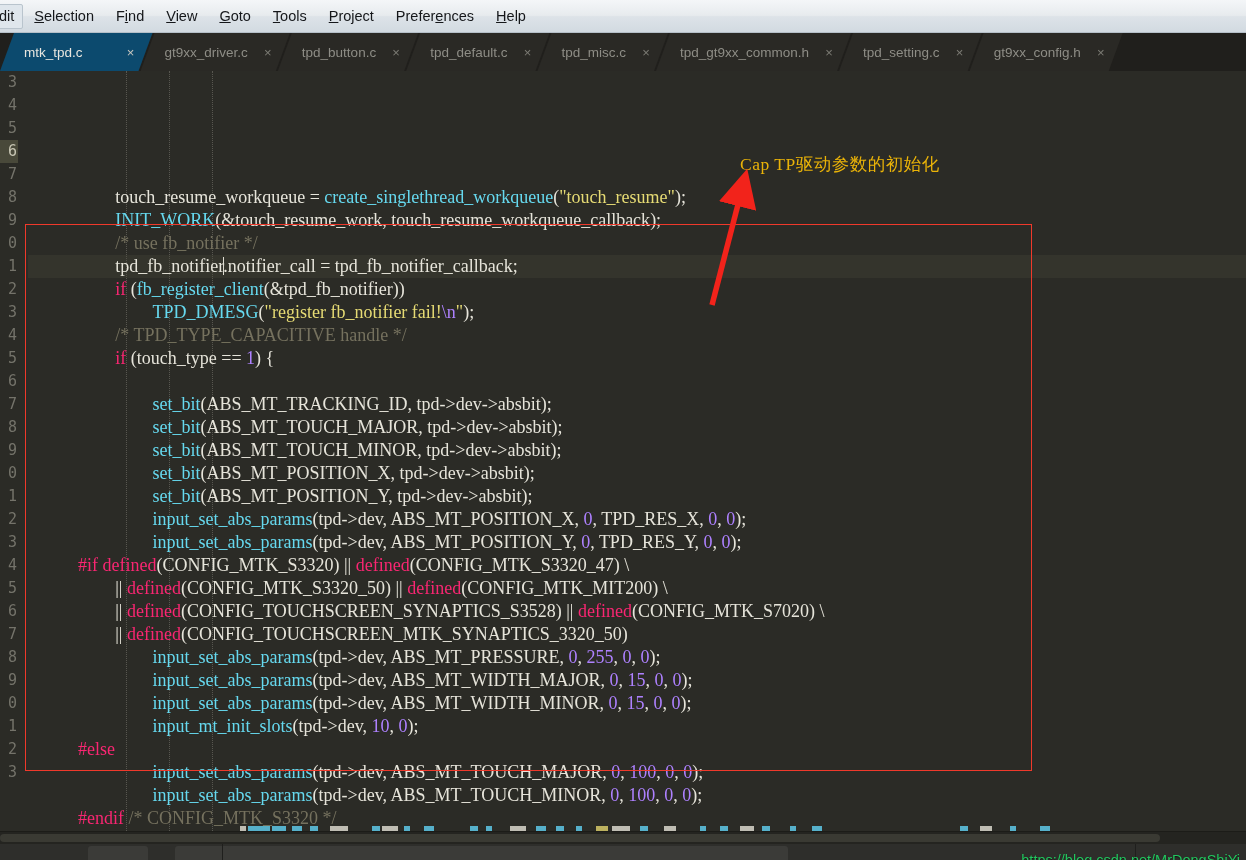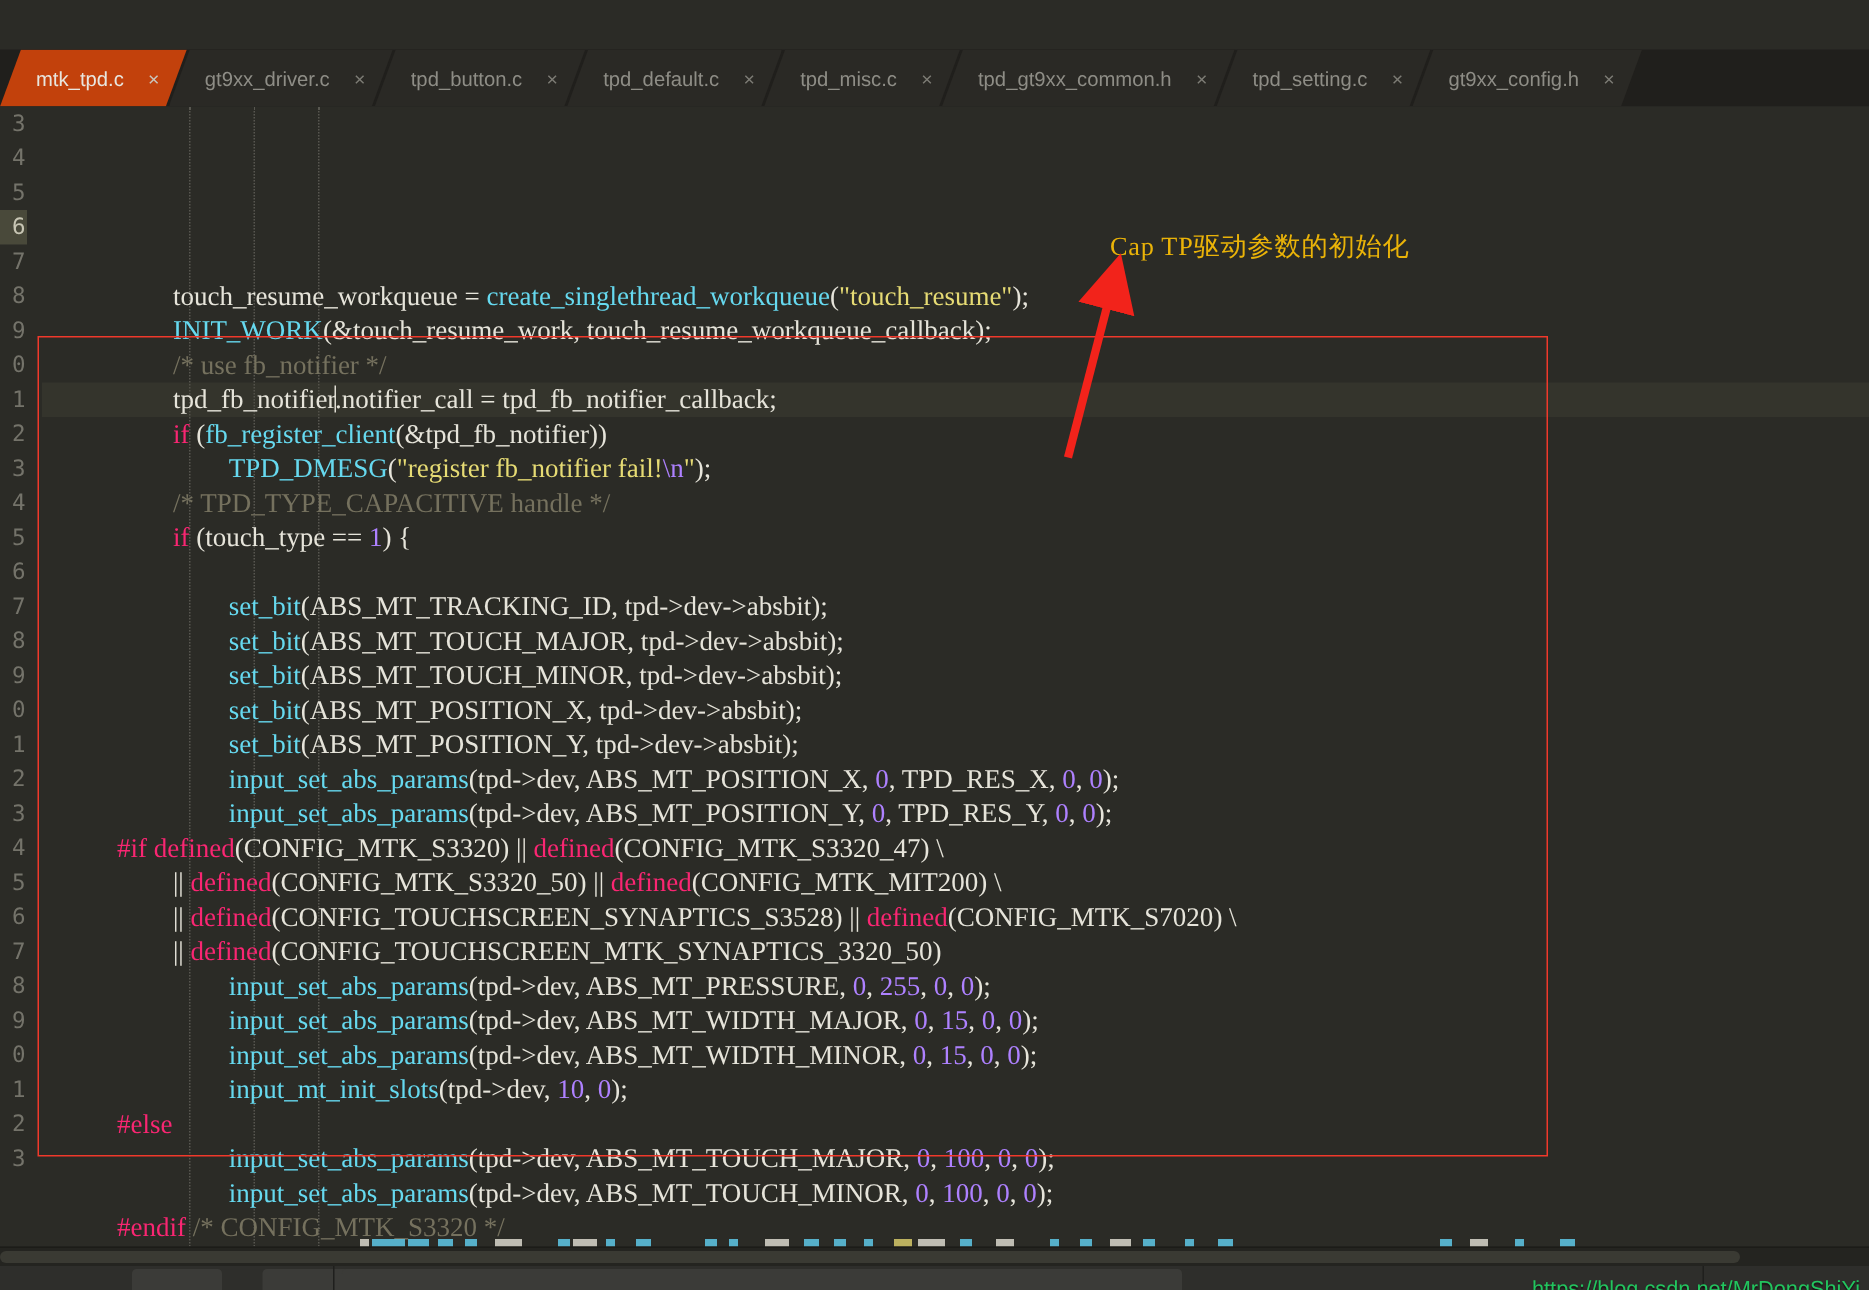--- a/index.html
+++ b/index.html
@@ -52,21 +52,21 @@
     padding: 0 16px 0 24px;
     background: #2a2925;
     color: #8e8d86;
     font-size: 13.5px;
     white-space: nowrap;
     cursor: default;
     
     clip-path: polygon(14px 0, 100% 0, calc(100% - 14px) 100%, 0 100%);
     margin-right: -12px;
   }
-  .tab.active { background: #c2410c; color: #e8e6df; z-index: 5; }
+  .tab.active { background: #0c4a6e; color: #e8e6df; z-index: 5; gap: 28px; }
   .tab .tab-label { margin-right: 14px; }
   .tab .tab-close {
     font-size: 13px; color: #7d7c75; line-height: 1;
     width: 12px; text-align: center;
   }
   .tab.active .tab-close { color: #c9c7bf; }
 
   
   .editor {
     position: absolute; left: 0; top: 71px; width: 1246px; height: 760px;
@@ -183,20 +183,31 @@
     font-family: Liberation Sans, sans-serif;
     text-shadow: 0 1px 1px rgba(0,0,0,.6);
     white-space: nowrap;
   }
 </style>
 </head>
 <body>
 
 <div id="app">
 
+  <div class="menubar" id="menubar">
+      <div class="menu-item first">dit</div>
+      <div class="menu-item"><u>S</u>election</div>
+      <div class="menu-item">F<u>i</u>nd</div>
+      <div class="menu-item"><u>V</u>iew</div>
+      <div class="menu-item"><u>G</u>oto</div>
+      <div class="menu-item"><u>T</u>ools</div>
+      <div class="menu-item"><u>P</u>roject</div>
+      <div class="menu-item">Prefer<u>e</u>nces</div>
+      <div class="menu-item"><u>H</u>elp</div>
+    </div>
 
   <div class="tabbar" id="tabbar">
       <div class="tab active">
         <span class="tab-label">mtk_tpd.c</span>
         <span class="tab-close">×</span>
       </div>
       <div class="tab">
         <span class="tab-label">gt9xx_driver.c</span>
         <span class="tab-close">×</span>
       </div>

